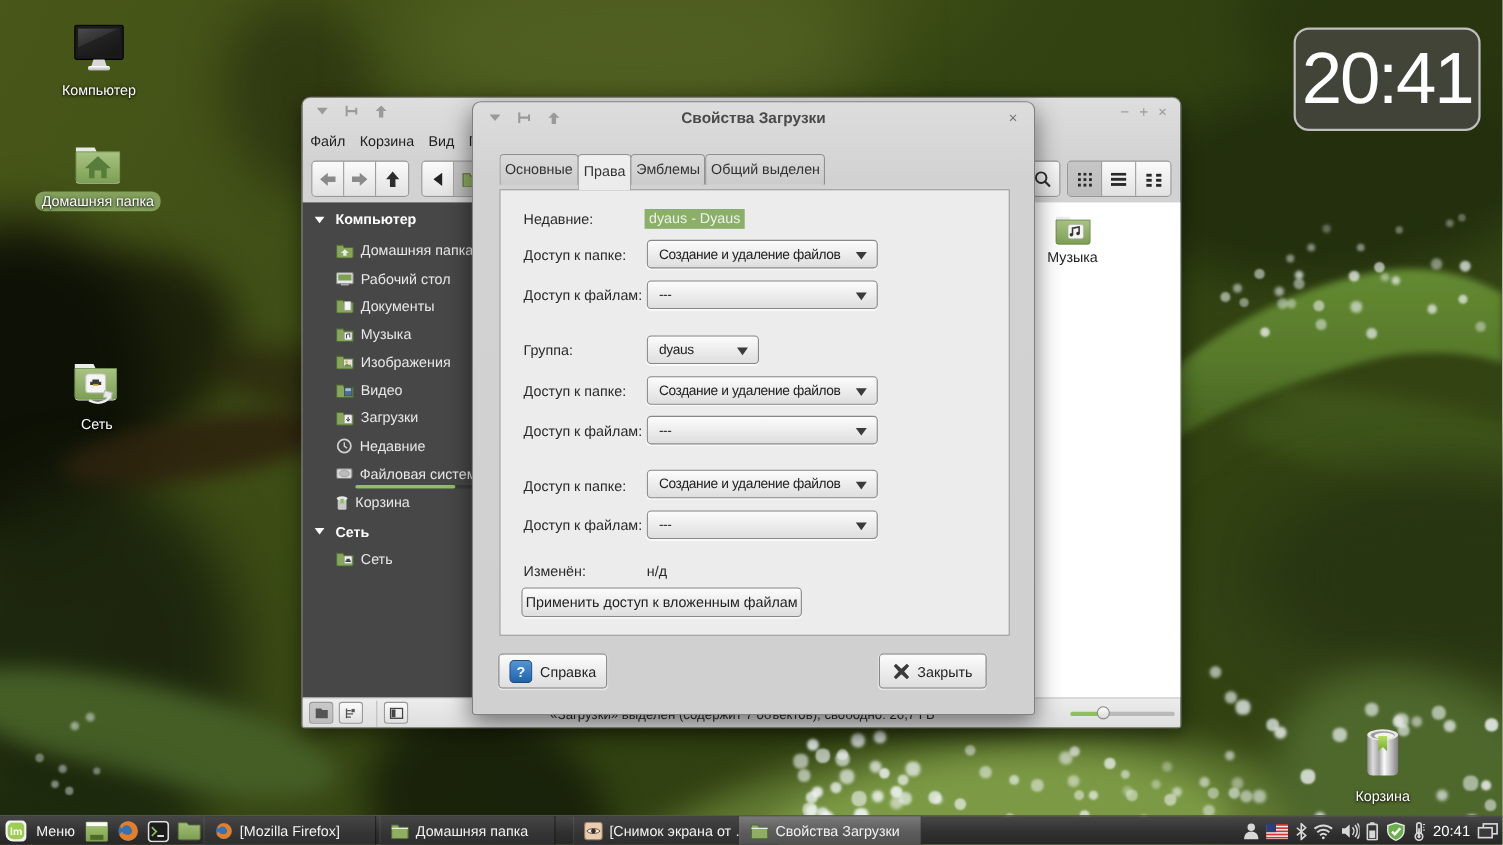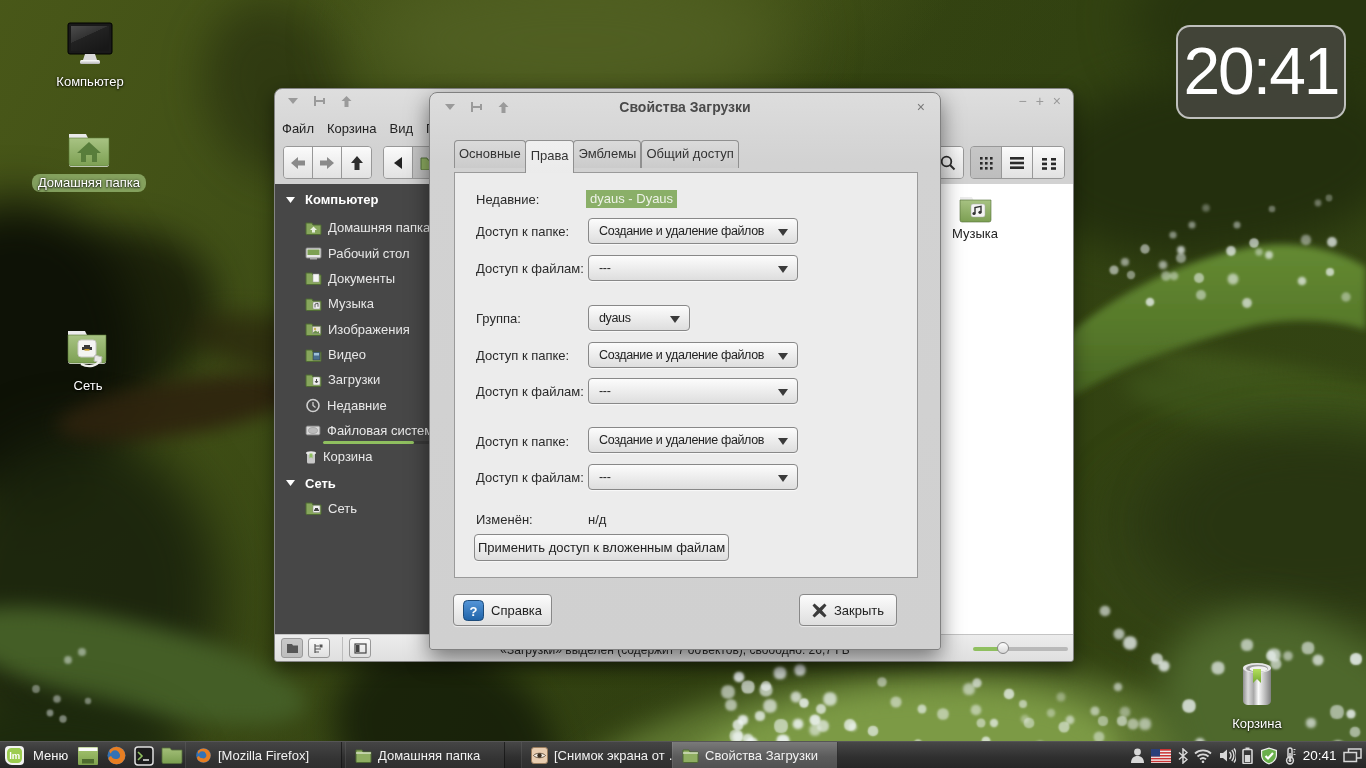--- a/index.html
+++ b/index.html
@@ -396,21 +396,21 @@
       </div>
       <div class="title">Свойства Загрузки</div>
       <div class="wbtns" style="top:6px;right:15px;color:#787878">
           <span>×</span>
         </div>
     </div>
     <div id="tabs">
       <div class="tab">Основные</div>
       <div class="tab act">Права</div>
       <div class="tab">Эмблемы</div>
-      <div class="tab">Общий доступ</div>
+      <div class="tab">Общий выделен</div>
     </div>
     <div id="frame">
       <div class="row" style="top:19px">Недавние:</div>
       <div class="row" style="left:131px;top:17px;background:#8aaf68;color:#eef2e8;padding:1px 4px 2px">dyaus - Dyaus</div>
       <div class="row" style="top:51px">Доступ к папке:</div>
       <div class="combo" style="left:133px;top:45px">Создание и удаление файлов<span class="arr"></span></div>
       <div class="row" style="top:88px">Доступ к файлам:</div>
       <div class="combo" style="left:133px;top:82px">---<span class="arr"></span></div>
       <div class="row" style="top:138px">Группа:</div>
       <div class="combo" style="left:133px;top:132px;width:102px">dyaus<span class="arr"></span></div>

